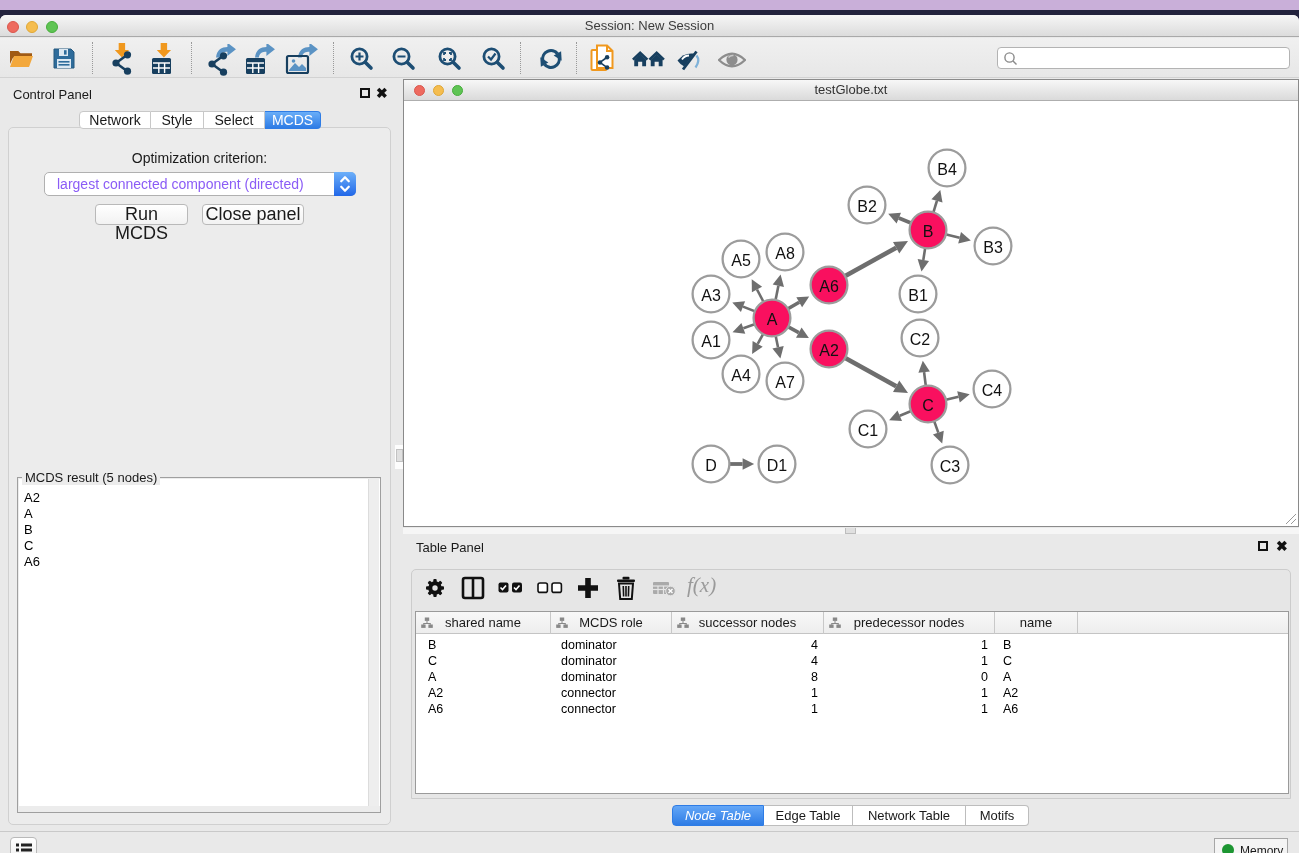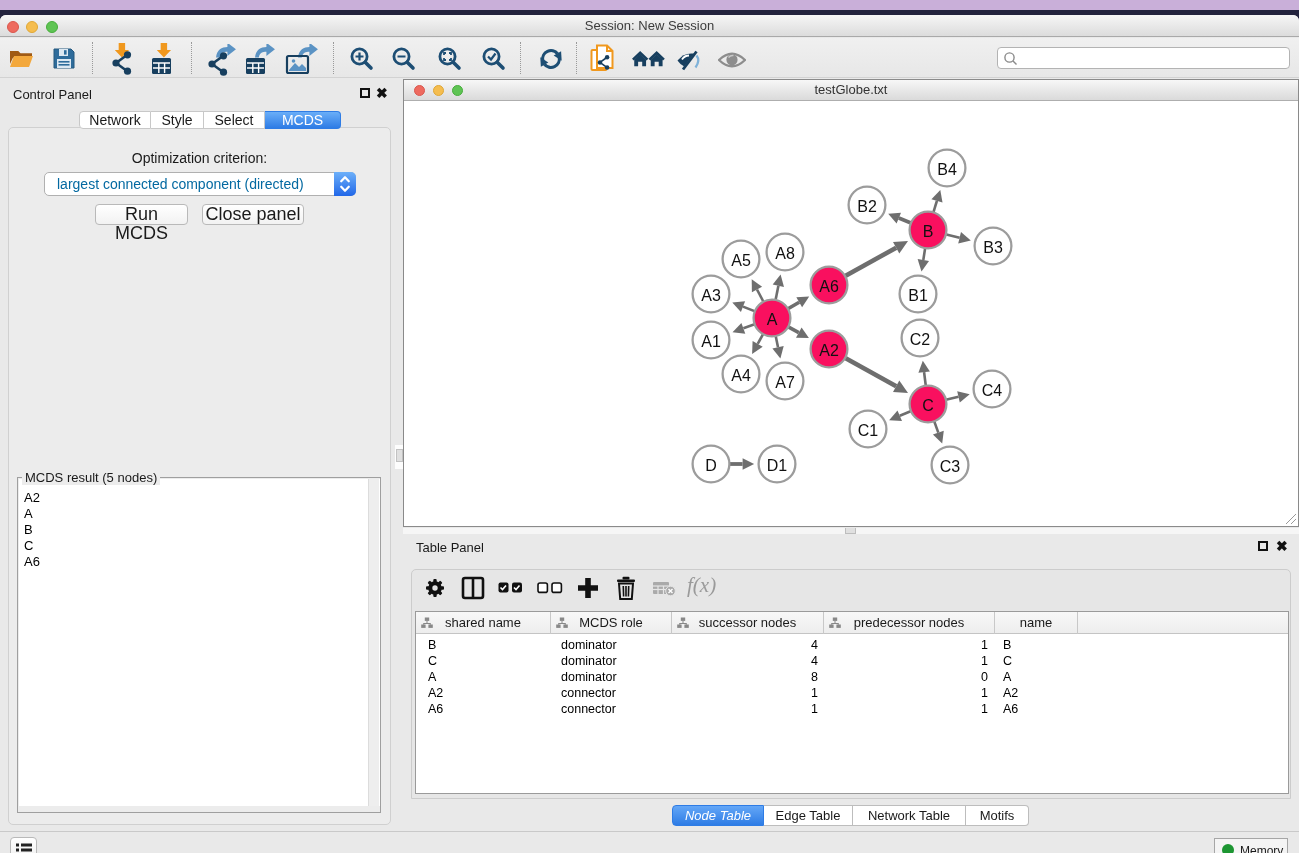--- a/index.html
+++ b/index.html
@@ -27,21 +27,21 @@
 .closex { position:absolute; font-size:14px; font-weight:bold; color:#111; }
 #cp-panel { position:absolute; left:8px; top:112px; width:383px; height:698px;
   background:#ececec; border:1px solid #d0d0d0; border-radius:5px; }
 #cp-tabs { position:absolute; left:79px; top:96px; height:18px; }
 .tab { float:left; height:18px; background:#fff; border:1px solid #c8c8c8; border-left:none;
   font-size:14px; color:#1a1a1a; text-align:center; line-height:17px; position:relative; }
 .tab:first-child { border-left:1px solid #c8c8c8; border-radius:4px 0 0 4px; }
 .tab.sel { background:linear-gradient(#6aaef8,#2e7ce5); color:#fff; border-color:#2e7ce5; border-radius:0 4px 4px 0; }
 #opt-label { position:absolute; left:8px; top:135px; width:383px; text-align:center; font-size:14px; color:#1a1a1a; }
 #opt-select { position:absolute; left:44px; top:157px; width:312px; height:24px; background:#fff;
-  border:1px solid #b0b0b0; border-radius:5px; font-size:14px; color:#0369a1; line-height:22px; padding-left:12px; }
+  border:1px solid #b0b0b0; border-radius:5px; font-size:14px; color:#8b5cf6; line-height:22px; padding-left:12px; }
 #opt-spin { position:absolute; right:-1px; top:-1px; width:22px; height:24px; border-radius:0 5px 5px 0;
   background:linear-gradient(#6db0f9,#2167e8); }
 .btn { position:absolute; height:21px; background:linear-gradient(#ffffff,#f2f2f2); border:1px solid #b9b9b9;
   border-radius:4px; font-size:18px; color:#1a1a1a; text-align:center; line-height:19px; }
 #fieldset { position:absolute; left:17px; top:462px; width:364px; height:336px; border:1px solid #9f9f9f; }
 #fs-legend { position:absolute; left:4px; top:-8px; background:#ececec; padding:0 3px; font-size:13px; color:#1a1a1a; }
 #fs-list { position:absolute; left:1px; top:1px; width:361px; height:327px; background:#fff; font-size:13px; color:#000; padding-top:11px; }
 #fs-list div { padding-left:5px; height:16px; line-height:16px; }
 #fs-scroll { position:absolute; right:1px; top:1px; width:11px; height:327px; background:#eeeeee; border-left:1px solid #dcdcdc; }
 
@@ -237,21 +237,21 @@
       </svg>
     </div>
   <div id="cp-title">Control Panel</div>
   <div class="floatbtn" style="left:360px; top:73px;"></div>
   <div class="closex" style="left:376px; top:70px;">✖</div>
   <div id="cp-panel"></div>
   <div id="cp-tabs">
     <div class="tab" style="width:72px;">Network</div>
     <div class="tab" style="width:53px;">Style</div>
     <div class="tab" style="width:61px;">Select</div>
-    <div class="tab sel" style="width:76px;">MCDS</div>
+    <div class="tab sel" style="width:56px;">MCDS</div>
   </div>
   <div id="opt-label">Optimization criterion:</div>
   <div id="opt-select">largest connected component (directed)<div id="opt-spin"><svg width="22" height="24" viewBox="0 0 22 24">
           <path d="M7.2 9.3 L11 5.2 L14.8 9.3 M7.2 14.7 L11 18.8 L14.8 14.7" fill="none" stroke="#fff" stroke-width="2.2" stroke-linecap="round" stroke-linejoin="round"></path>
         </svg></div></div>
   <div class="btn" style="left:95px; top:189px; width:93px;">Run MCDS</div>
   <div class="btn" style="left:202px; top:189px; width:102px;">Close panel</div>
   <div id="fieldset">
     <div id="fs-list">
         <div>A2</div>

